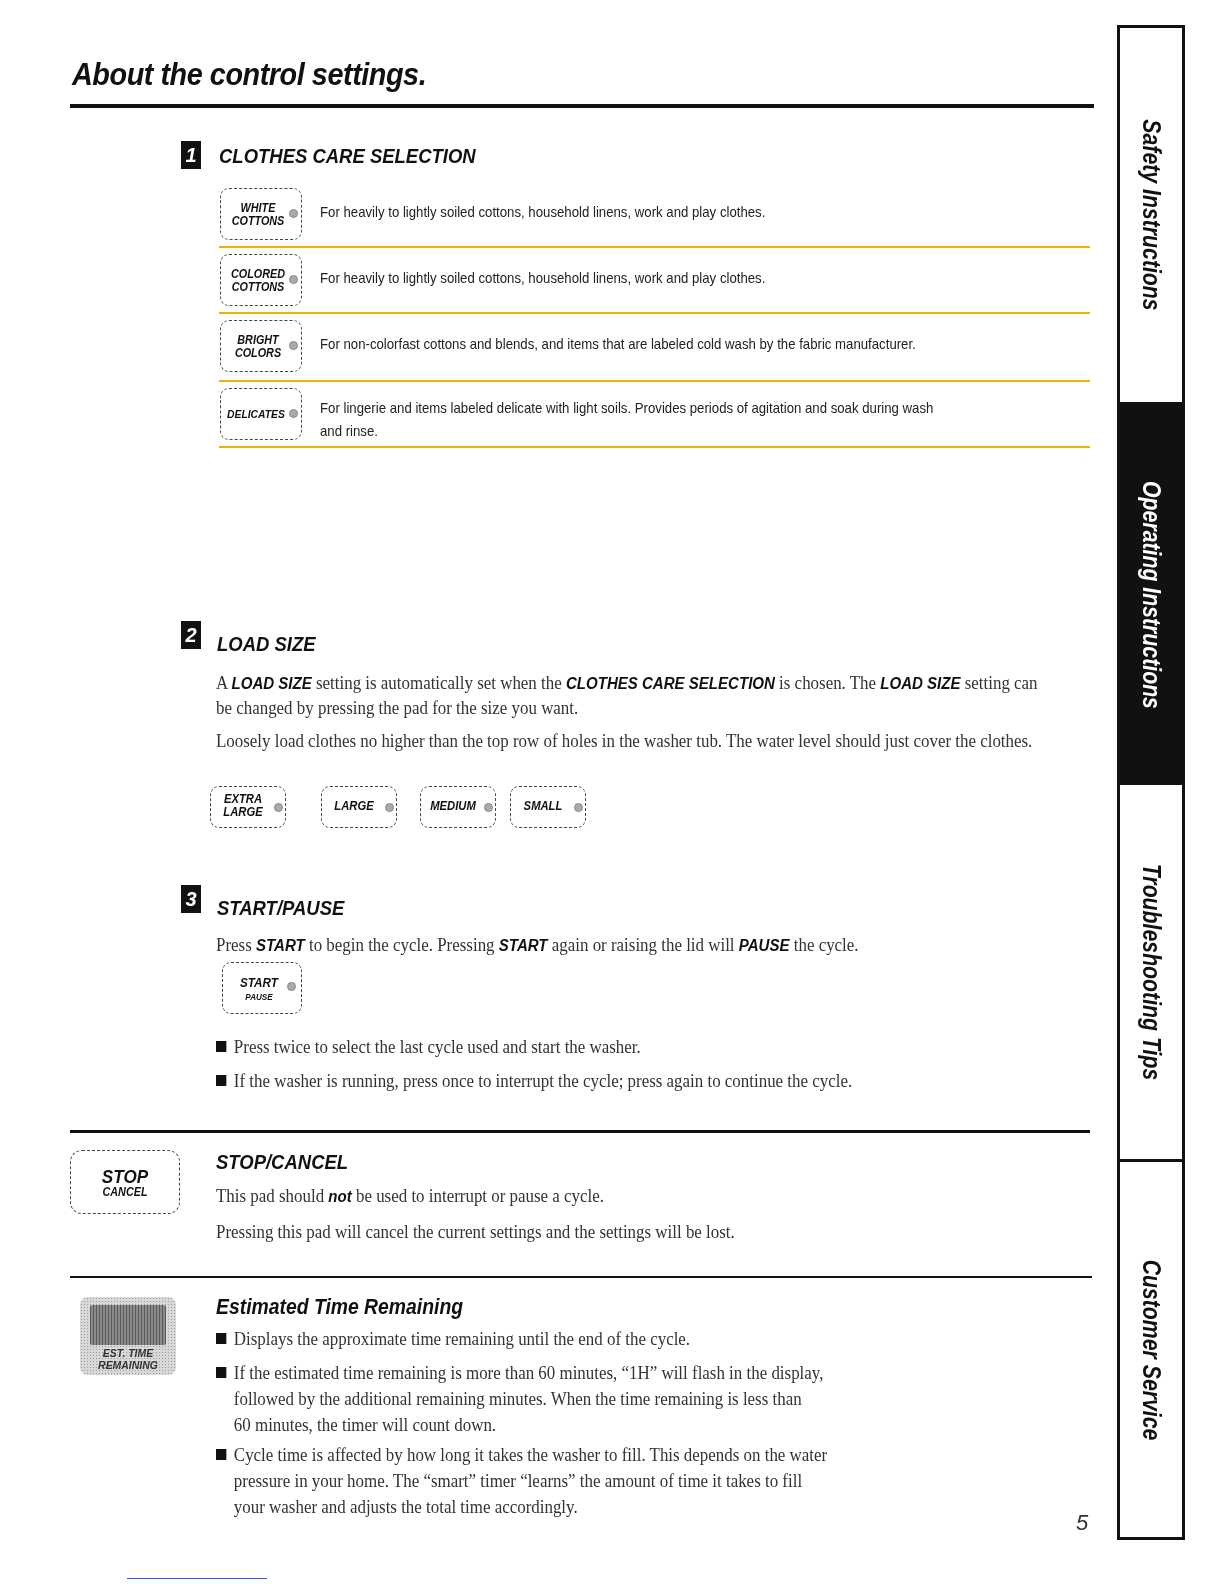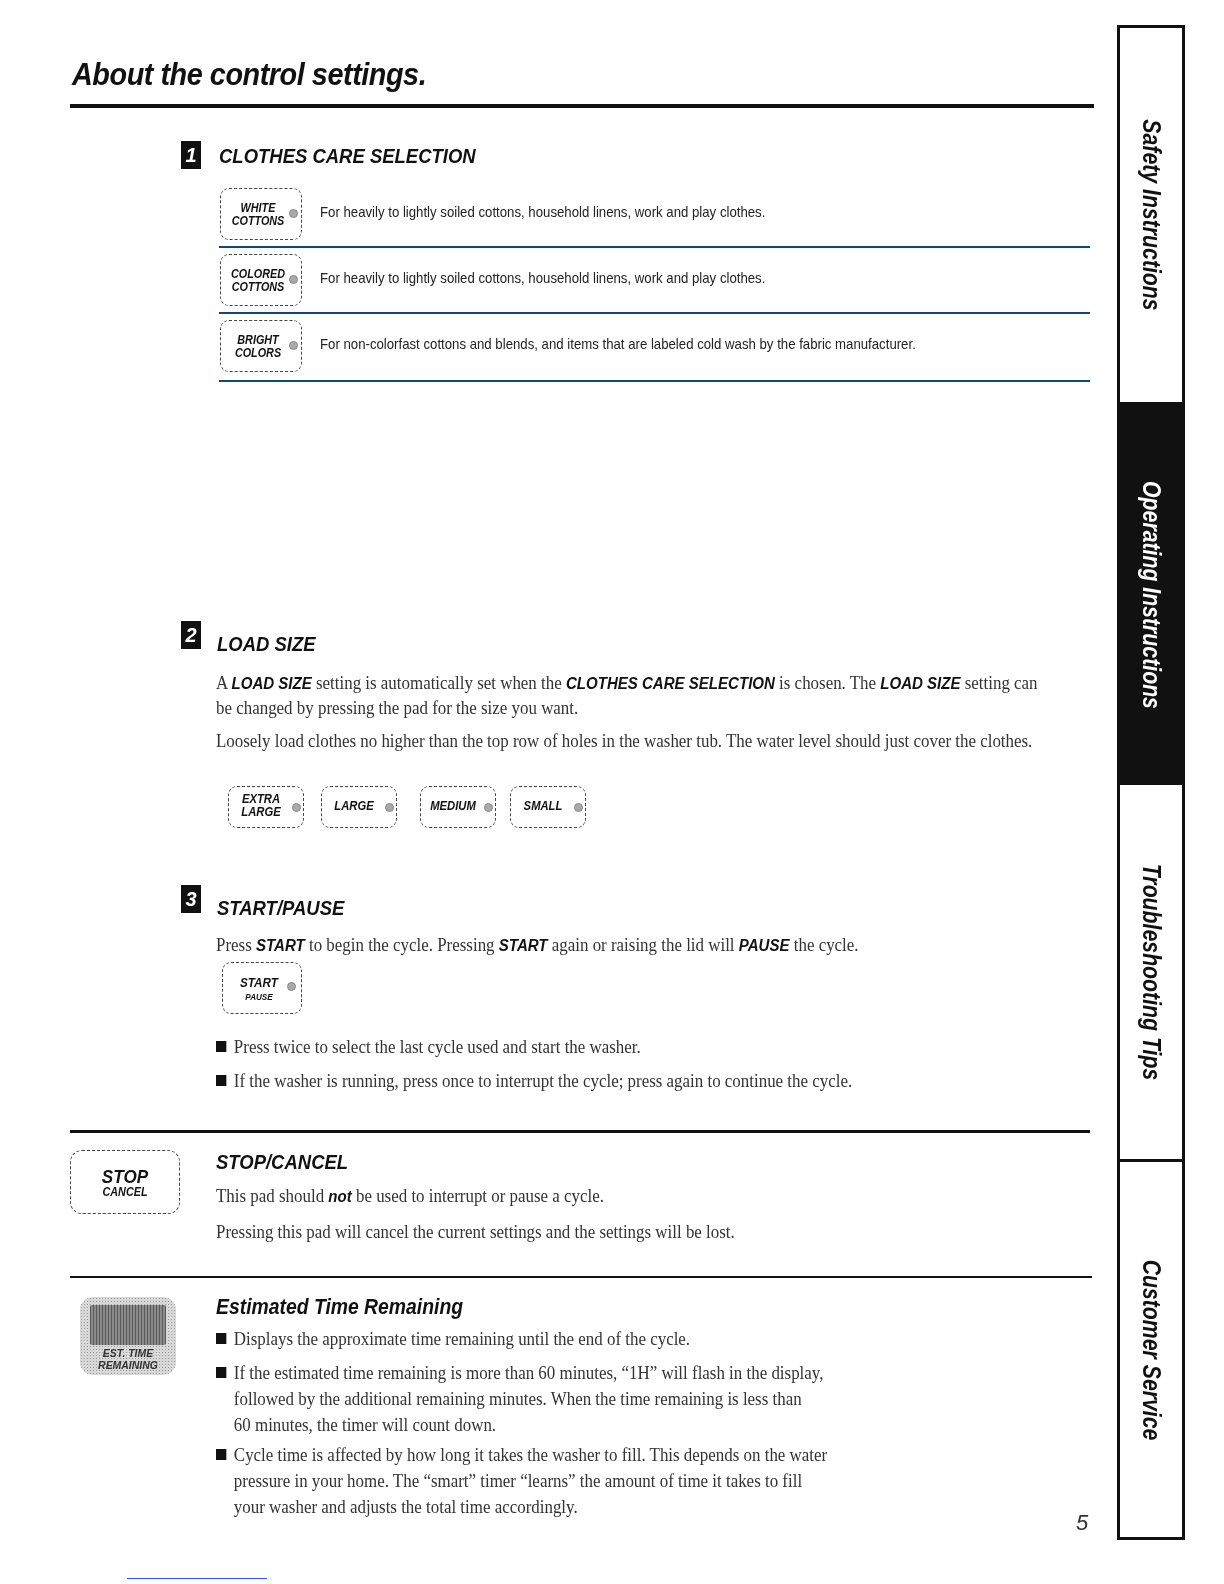--- a/index.html
+++ b/index.html
@@ -18,21 +18,21 @@
       font-family: "Liberation Sans", sans-serif; font-weight: bold; font-style: italic;
       font-size: 20px; line-height: 28px; text-align: center;
     }
     .sec-heading {
       position: absolute; font-family: "Liberation Sans", sans-serif; font-weight: bold; font-style: italic;
       font-size: 21px; transform: scaleX(0.88); transform-origin: left; margin: 0; white-space: nowrap;
     }
 
     
     .care-list { position: absolute; left: 219px; top: 182px; width: 871px; }
-    .care-row { position: relative; height: 64px; border-bottom: 2px solid #0c4a6e; }
+    .care-row { position: relative; height: 64px; border-bottom: 2px solid #eab308; }
     .care-row.tall { height: 66px; text-decoration: underline; }
     .care-desc {
       position: absolute; left: 101px; top: 18px; width: 720px;
       font-family: "Liberation Sans", sans-serif; font-size: 15px; line-height: 23px;
       transform: scaleX(0.88); transform-origin: left; color: #222;
     }
 
     .pad {
       position: absolute; border: 1.5px dashed #444; border-radius: 9px; background: #fff;
       font-family: "Liberation Sans", sans-serif; font-weight: bold; font-style: italic; color: #111;
@@ -54,21 +54,21 @@
     .size-pad .pl { left: 4px; width: 56px; font-size: 12.5px; }
     .size-pad .led { left: 63px; top: 16px; }
 
     .rule { position: absolute; height: 2px; background: #111; }
 
     .bullet { position: absolute; font-family: "Liberation Serif", serif; font-size: 18px; line-height: 26px; color: #333; transform: scaleX(0.94); transform-origin: left; }
     .bullet .sq { display: inline-block; width: 11px; height: 11px; background: #111; margin-right: 8px; vertical-align: 1px; }
     .bullet .cont { padding-left: 19px; }
 
     .est-icon {
-      position: absolute; left: 80px; top: 1297px; width: 96px; height: 78px; border-radius: 13px;
+      position: absolute; left: 80px; top: 1297px; width: 96px; height: 78px; border-radius: 8px;
       background-color: #d8d8d8;
       background-image: radial-gradient(#9a9a9a 0.8px, transparent 1px);
       background-size: 3px 3px;
     }
     .est-screen {
       position: absolute; left: 10px; top: 8px; width: 76px; height: 40px; border-radius: 2px;
       background-color: #8a8a8a;
       background-image: repeating-linear-gradient(90deg, #5a5a5a 0 1px, transparent 1px 3px);
     }
     .est-label {
@@ -116,31 +116,38 @@
     </div>
     <div class="care-desc">For heavily to lightly soiled cottons, household linens, work and play clothes.</div>
   </div>
   <div class="care-row tall">
     <div class="pad">
       <div class="pl"><span>BRIGHT</span><br><span>COLORS</span></div>
       <div class="led"></div>
     </div>
     <div class="care-desc">For non-colorfast cottons and blends, and items that are labeled cold wash by the fabric manufacturer.</div>
   </div>
+  <div class="care-row">
+    <div class="pad">
+      <div class="pl" style="top:19px; left:2px; width:66px; font-size:11.5px;"><span>DELICATES</span></div>
+      <div class="led"></div>
+    </div>
+    <div class="care-desc" style="top:14px;">For lingerie and items labeled delicate with light soils. Provides periods of agitation and soak during wash and rinse.</div>
+  </div>
 </div>
 
 <div class="sec-num" style="left:181px; top:621px;">2</div>
 <h2 class="sec-heading" style="left:217px; top:632px;">LOAD SIZE</h2>
 
 <div class="para" style="left:216px; top:671px; width:880px;">
   <span>A </span><b>LOAD SIZE</b><span> setting is automatically set when the </span><b>CLOTHES CARE SELECTION</b><span> is chosen. The </span><b>LOAD SIZE</b><span> setting can be changed by pressing the pad for the size you want.</span>
 </div>
 <div class="para" style="left:216px; top:729px; width:880px;">Loosely load clothes no higher than the top row of holes in the washer tub. The water level should just cover the clothes.</div>
 
-<div class="pad size-pad" style="left:228px;">
+<div class="pad size-pad" style="left:210px;">
   <div class="pl" style="top:6px;"><span>EXTRA</span><br><span>LARGE</span></div>
   <div class="led"></div>
 </div>
 <div class="pad size-pad" style="left:321px;">
   <div class="pl" style="top:13px;"><span>LARGE</span></div>
   <div class="led"></div>
 </div>
 <div class="pad size-pad" style="left:420px;">
   <div class="pl" style="top:13px;"><span>MEDIUM</span></div>
   <div class="led"></div>

